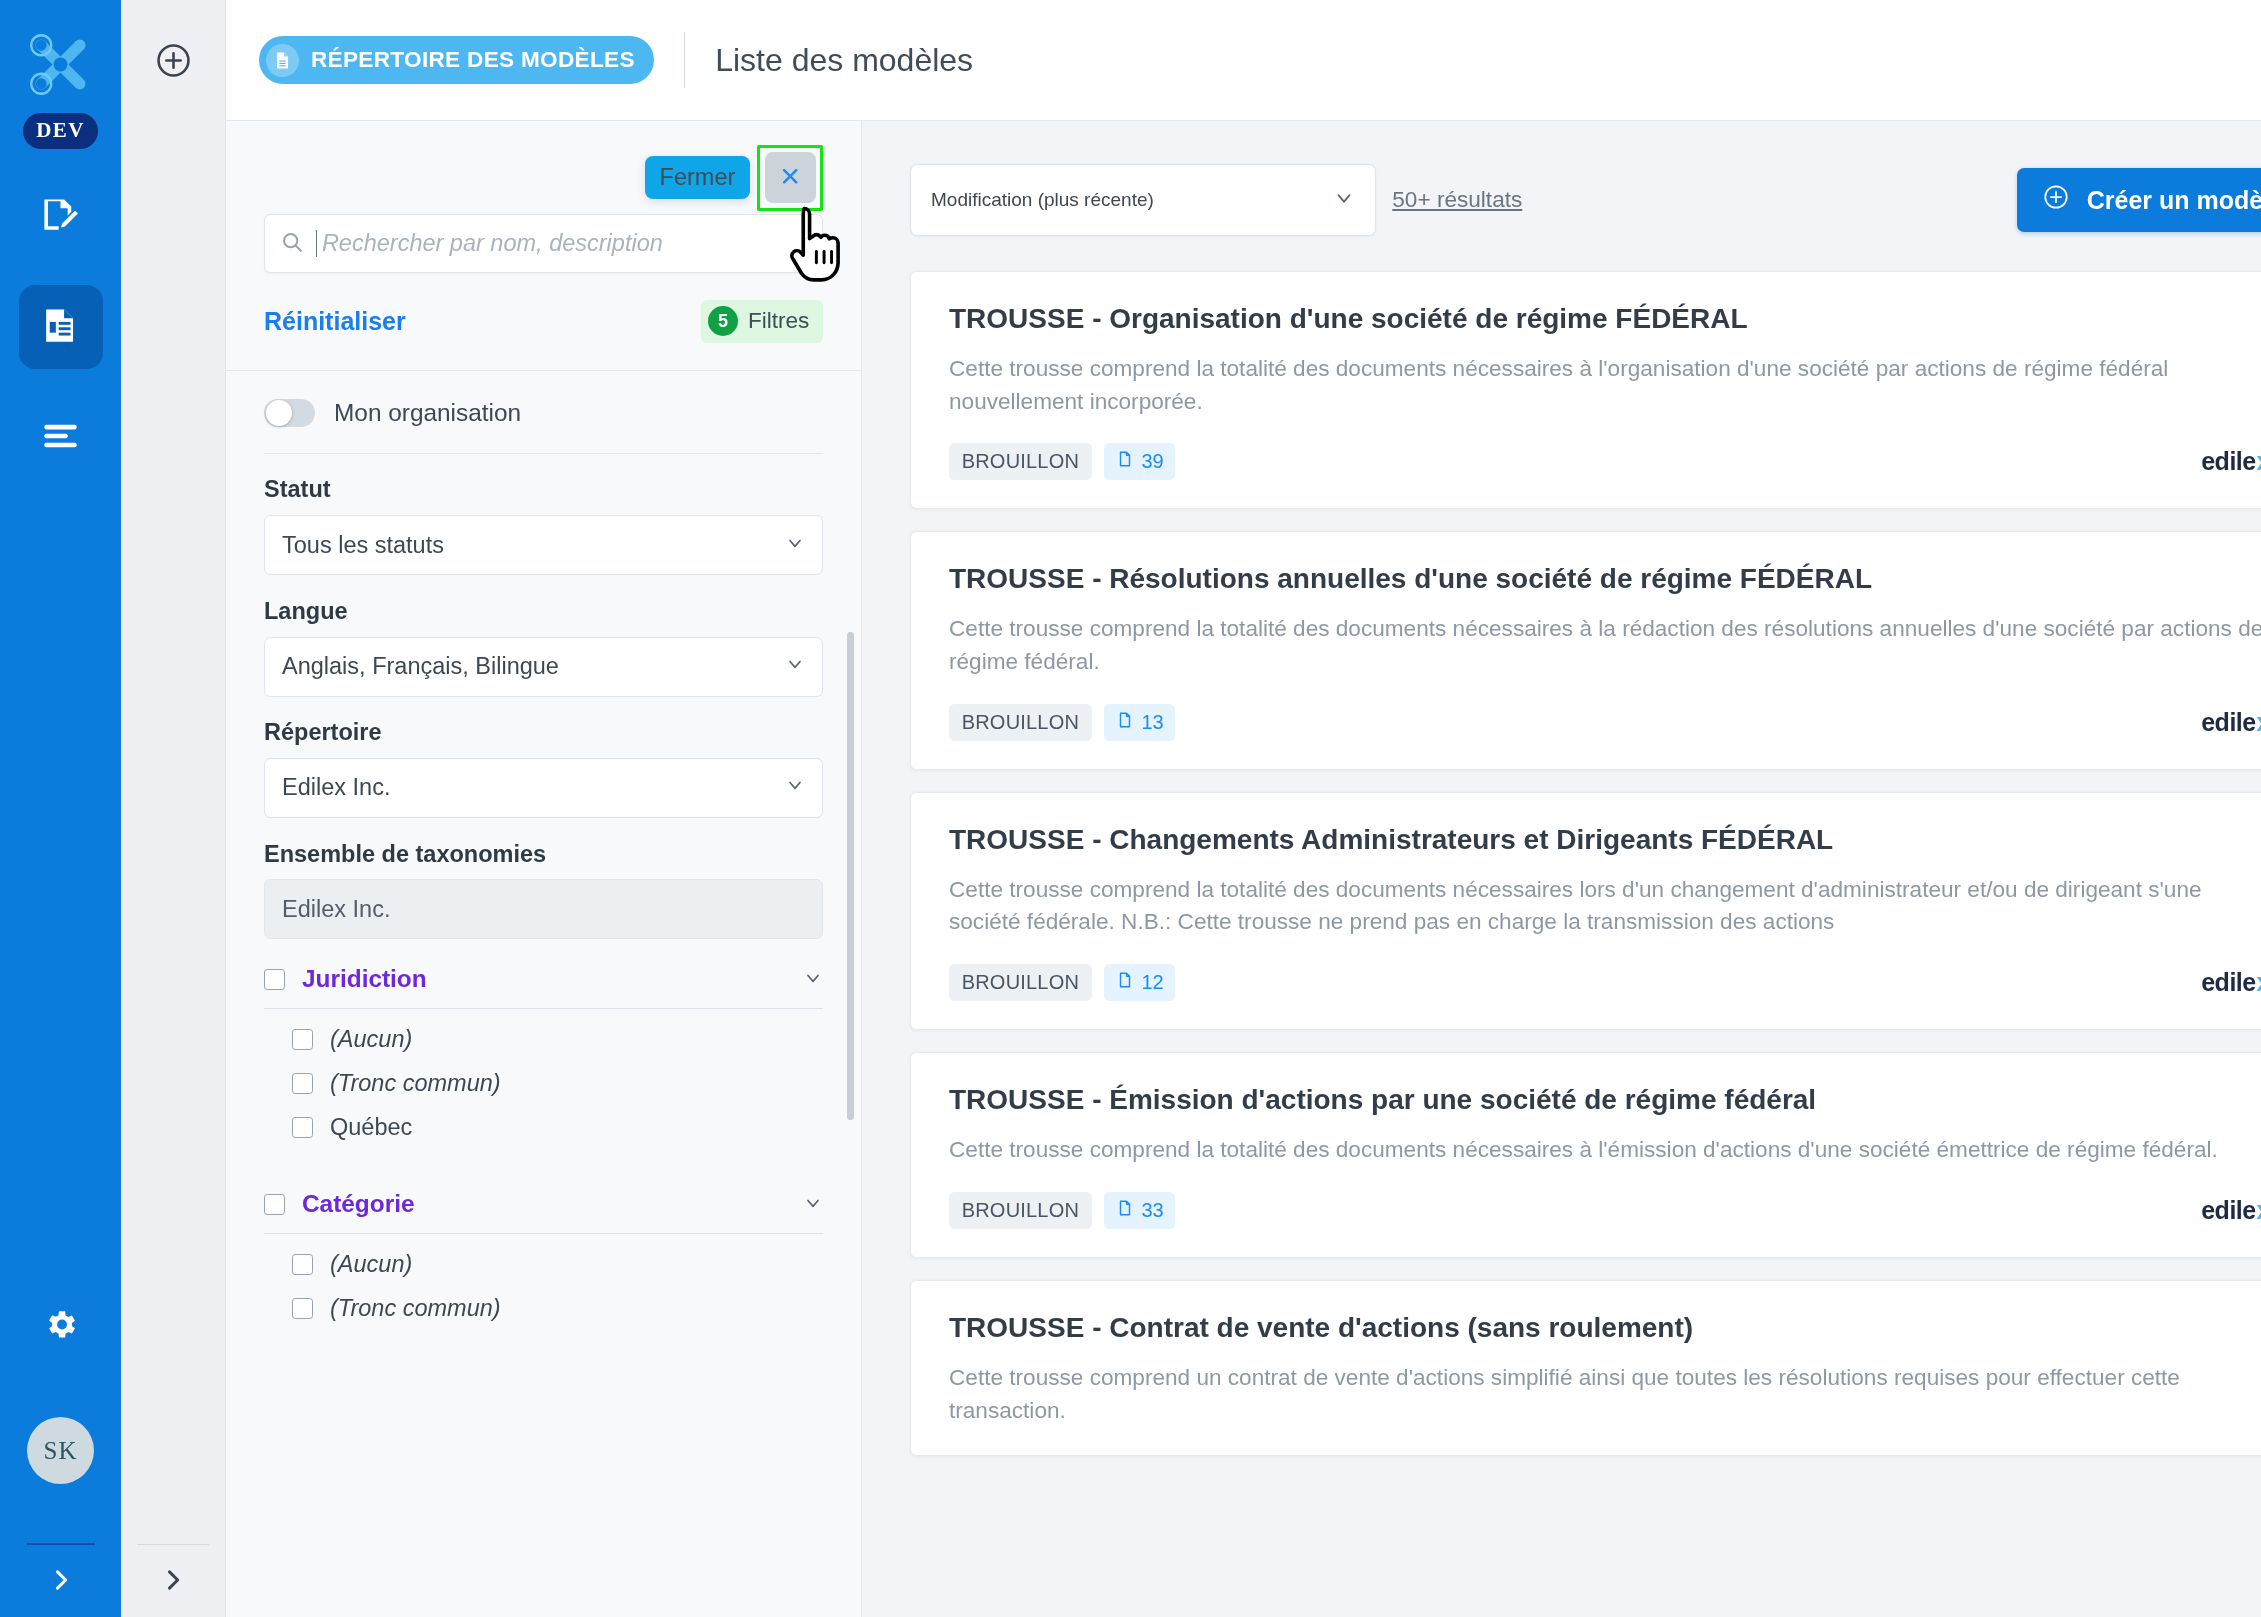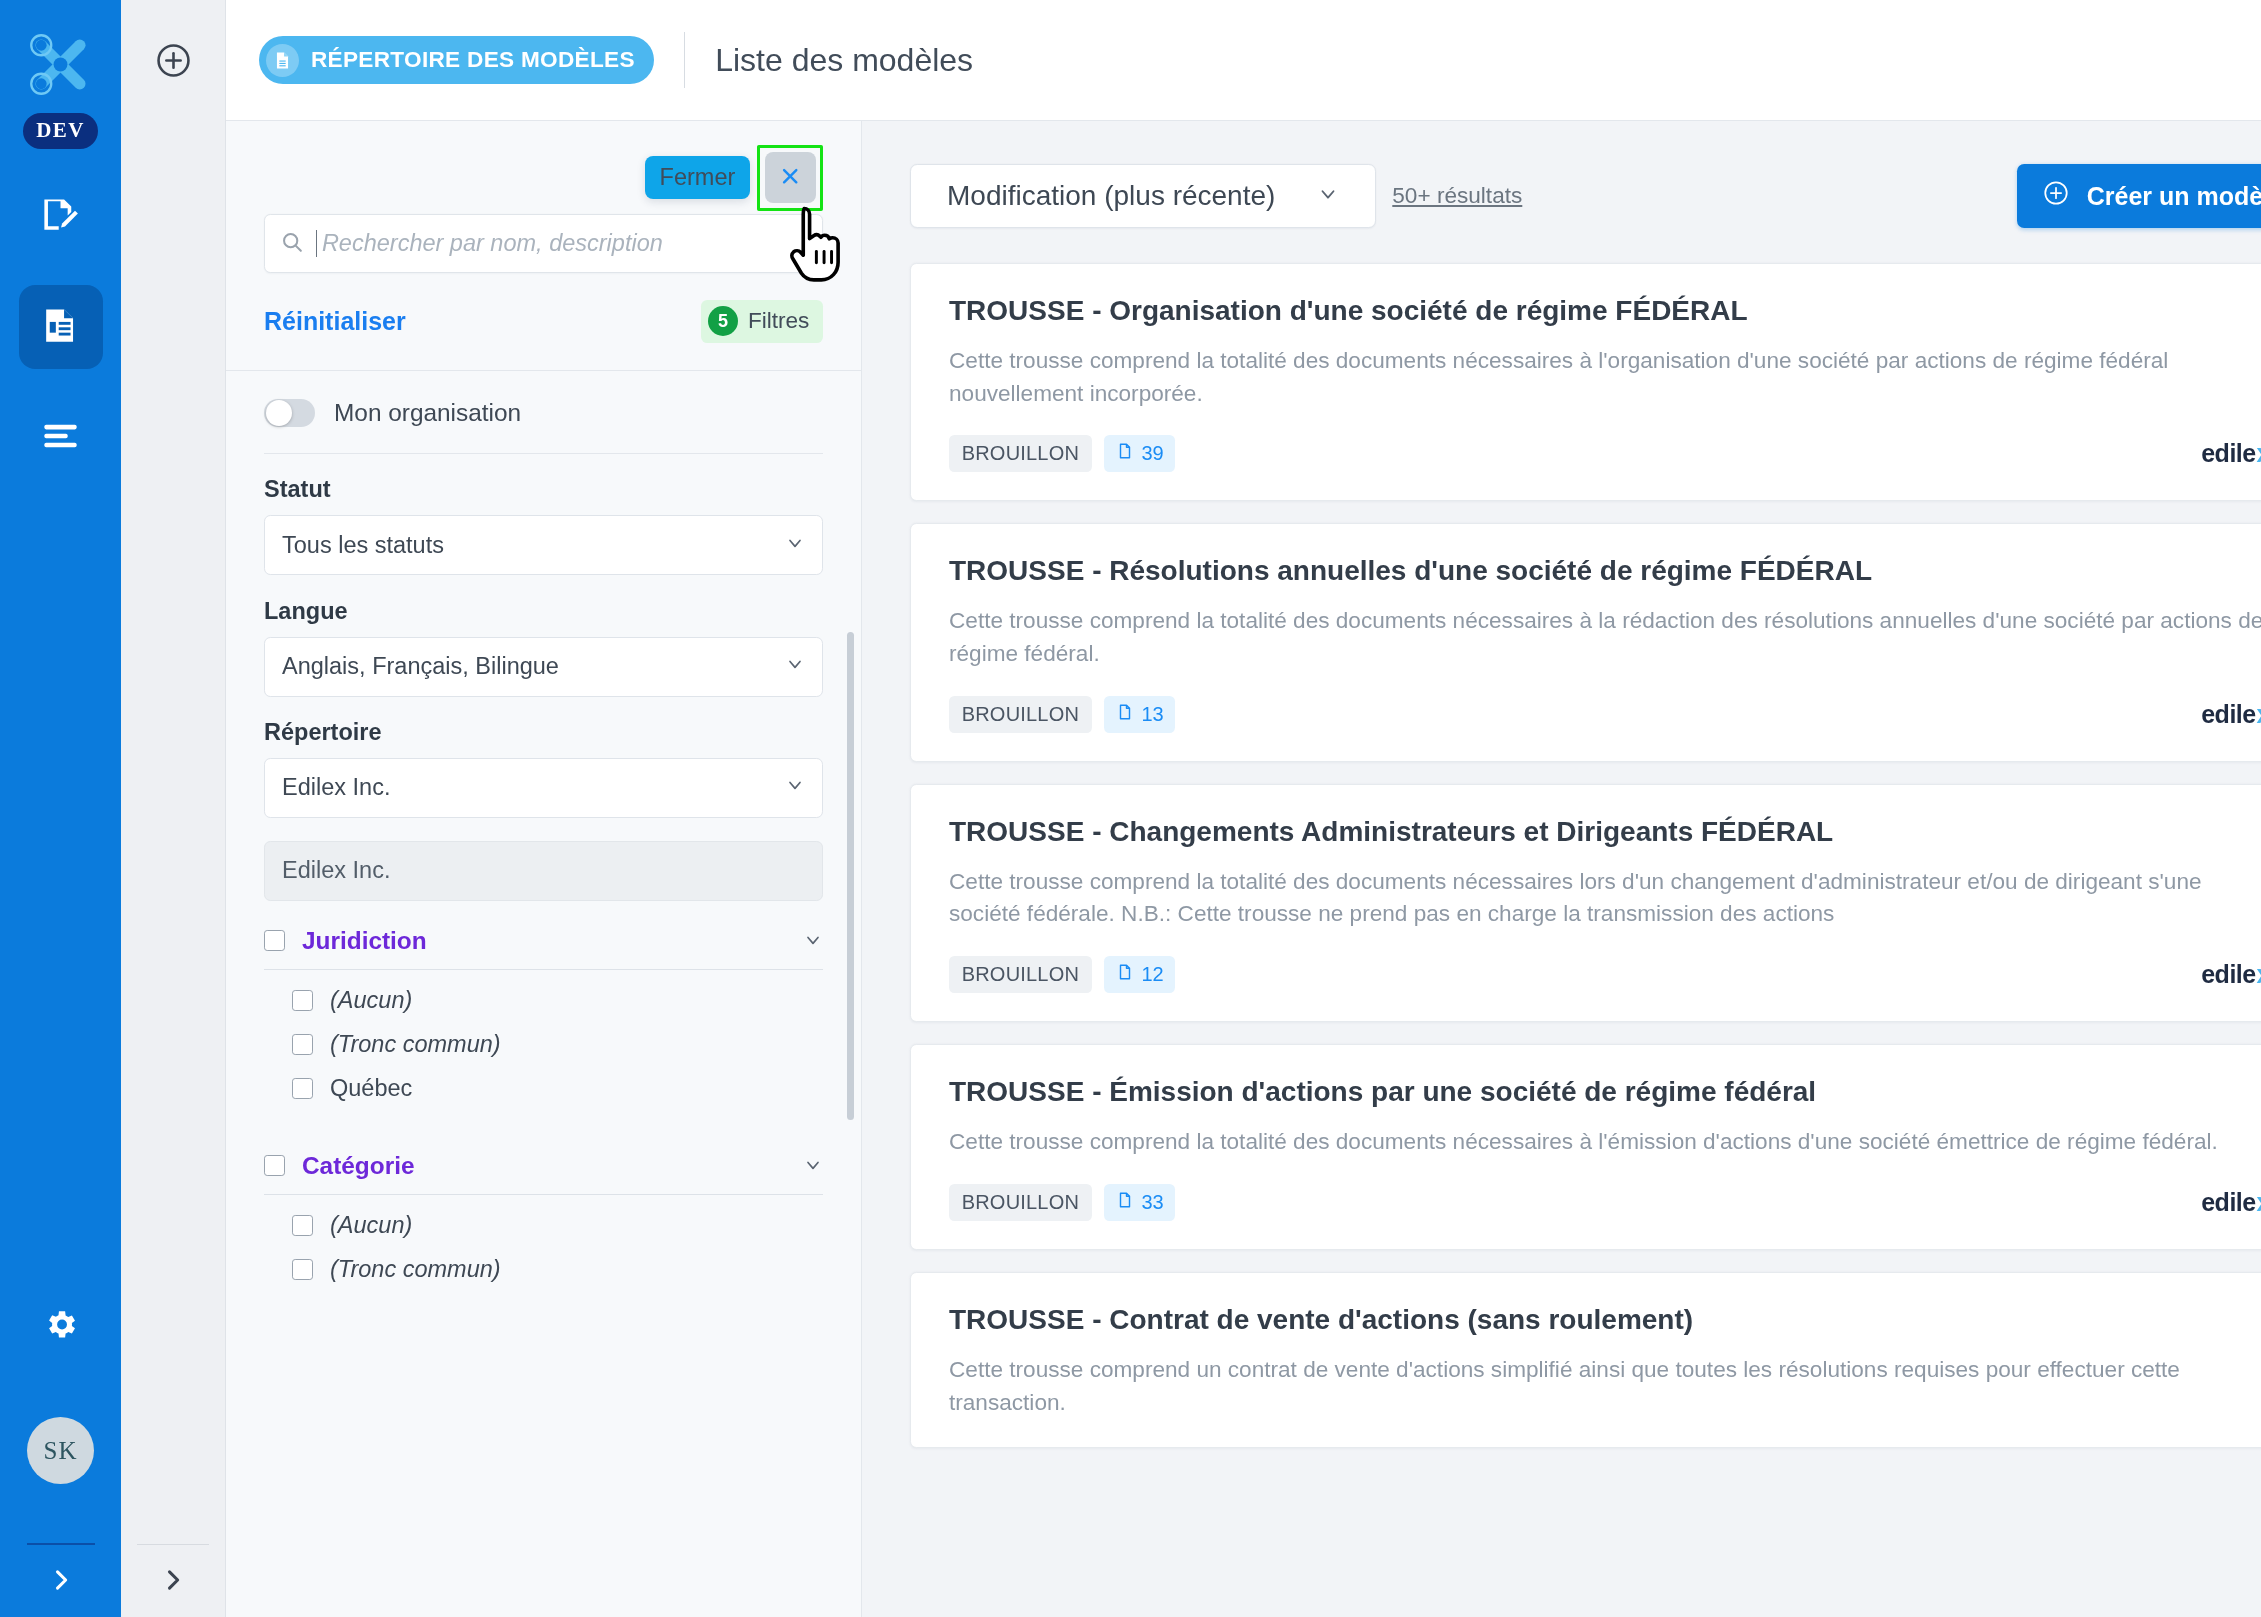--- a/index.html
+++ b/index.html
@@ -173,24 +173,24 @@
 
   .panel-scrollbar {
     position: absolute; right: 7.2px; top: 511px;
     width: 7.2px; height: 488px; border-radius: 4.5px; background: #c7ced6;
   }
 
   
   .results { flex: 1 1 auto; background: #f2f4f7; overflow: hidden; position: relative; padding: 0 48px; }
   .results-head { display: flex; align-items: center; padding: 43px 0 0 0; }
   .sort-select {
-    width: 466px; height: 64px; background: #fff;
+    width: 466px; height: 72px; background: #fff;
     border: 1.4px solid #dfe4ea; border-radius: 7.2px;
     display: flex; align-items: center; justify-content: space-between;
-    padding: 0 36px; font-size: 28px; color: #3e4854;
+    padding: 0 20px; font-size: 19px; color: #3e4854;
     box-shadow: 0 0.9px 1.8px rgba(20,40,70,.05);
   }
   .results-count { font-size: 22.6px; color: #6b7580; margin-left: 16.3px; text-decoration: underline; }
   .create-btn {
     margin-left: auto;
     background: #0b7bdc; color: #fff; border-radius: 7.2px;
     height: 64px; display: inline-flex; align-items: center; gap: 16.3px;
     padding: 0 25px; font-size: 25px; font-weight: bold;
     box-shadow: 0 1.8px 4.5px rgba(11,123,220,.28);
   }
@@ -408,20 +408,21 @@
               <span>Edilex Inc.</span>
               <span class="chev">
                 <svg width="20" height="20" viewBox="0 0 24 24" fill="none" stroke="#5a6471" stroke-width="2" stroke-linecap="round" stroke-linejoin="round">
                     <polyline points="6 9 12 16 18 9"></polyline>
                   </svg>
               </span>
             </div>
           </div>
 
           <div class="field">
+            <div class="field-label">Ensemble de taxonomies</div>
             <div class="select disabled">
               <span>Edilex Inc.</span>
             </div>
           </div>
 
           <div class="group-head">
             <span class="cb"></span>
             <span class="gtitle">Juridiction</span>
             <span class="chev">
               <svg width="20" height="20" viewBox="0 0 24 24" fill="none" stroke="#5a6471" stroke-width="2" stroke-linecap="round" stroke-linejoin="round">

